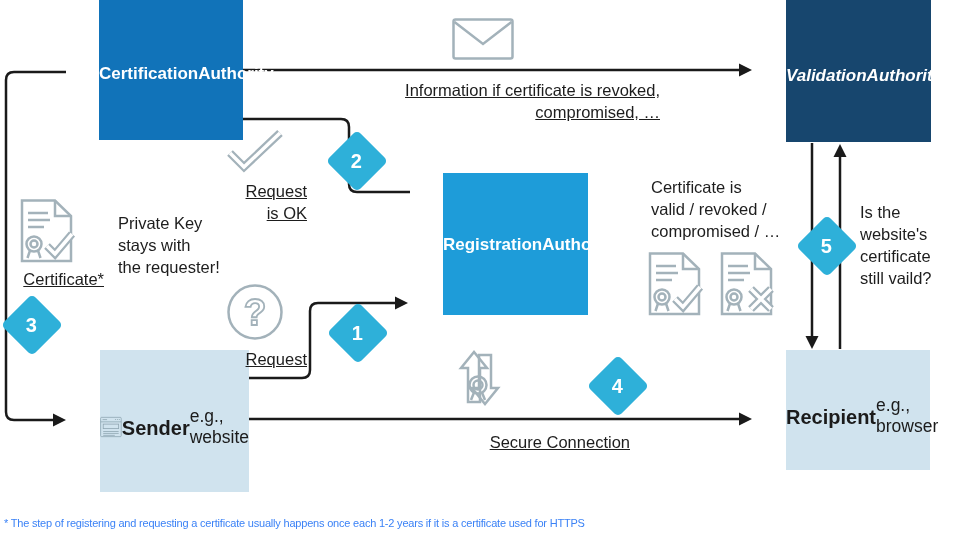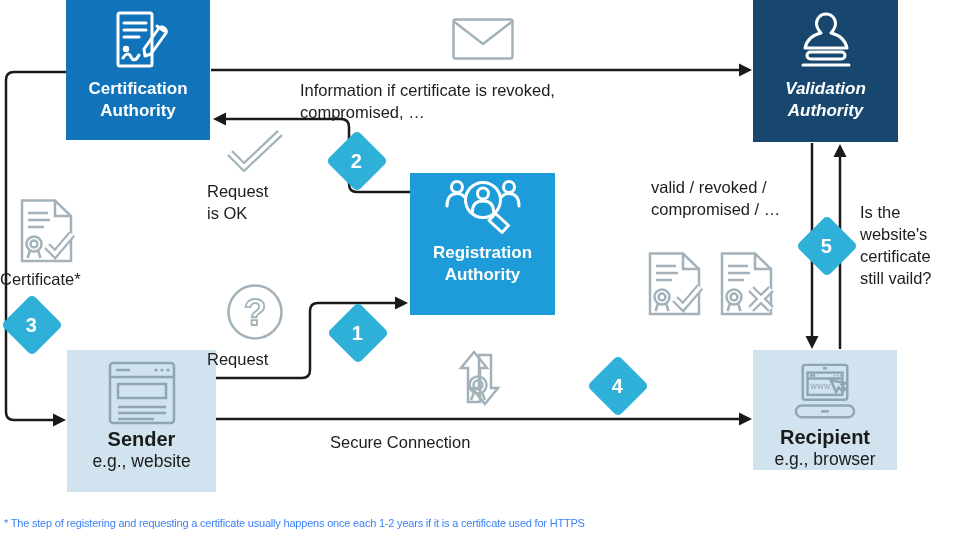--- a/index.html
+++ b/index.html
@@ -6,37 +6,37 @@
     --ca_blue:#1173b9; --ra_blue:#1e9cd9; --va_navy:#17466e;
     --diamond_cyan:#2eb0d9; --light_box:#d0e3ee; --icon_gray:#a3b2ba;
     --line_black:#1a1a1a; --text_black:#1d1d1d;
   }
   *{margin:0;padding:0;box-sizing:border-box;}
   html,body{background:#fff;}
   body{font-family:"Liberation Sans",sans-serif;color:var(--text_black);}
   #stage{position:relative;width:960px;height:540px;background:#fff;overflow:hidden;}
   .abs{position:absolute;}
   
-  .node{display:flex;flex-direction:column;align-items:center;text-align:right;}
+  .node{display:flex;align-items:center;text-align:left;margin-left:33px;}
   .node .nlabel{color:#fff;font-weight:bold;font-size:17px;line-height:22px;}
   .ca{left:66px;top:0;width:144px;height:140px;background:var(--ca_blue);padding-top:8px;}
   .va{left:753px;top:0;width:145px;height:142px;background:var(--va_navy);padding-top:10px;font-style:italic;}
   .ra{left:410px;top:173px;width:145px;height:142px;background:var(--ra_blue);padding-top:1px;}
   .endpoint{background:var(--light_box);padding-top:11px;}
   .sender{left:67px;top:350px;width:149px;height:142px;}
   .recipient{left:753px;top:350px;width:144px;height:120px;}
   .endpoint .etitle{font-size:20px;font-weight:bold;line-height:24px;color:#1b1b1b;margin-top:2px;}
   .endpoint .esub{font-size:17.5px;line-height:21px;color:#1b1b1b;}
   
   .diamond{width:44px;height:44px;background:var(--diamond_cyan);border-radius:5px;
            transform:rotate(45deg);display:flex;align-items:center;justify-content:center;}
   .diamond span{transform:rotate(-45deg);color:#fff;font-weight:bold;font-size:20px;}
   
   .ann{font-size:16.5px;line-height:22px;color:var(--text_black);}
-  .center{text-align:left;}
+  .center{text-align:right;text-decoration:underline;}
   .footnote{font-size:11px;letter-spacing:-0.2px;color:#3b82f6;white-space:nowrap;}
   
   .gicon path,.gicon rect,.gicon circle,.gicon line,.gicon polyline,.gicon polygon
     {stroke:var(--icon_gray);fill:none;stroke-width:2.5;}
   .gicon .fillg{fill:var(--icon_gray);stroke:none;}
   .gicon .thick{stroke-width:8;}
   .gicon .whiteover{stroke:#fff;stroke-width:3.5;}
   .wicon path,.wicon rect,.wicon circle,.wicon line,.wicon polyline,.wicon polygon
     {stroke:#fff;fill:none;stroke-width:3;stroke-linecap:round;stroke-linejoin:round;}
   .wicon .fillw{fill:#fff;stroke:none;}
@@ -219,26 +219,32 @@
   <div class="abs ann center" style="left:300px;top:79px;width:360px">
     <div>Information if certificate is revoked,</div>
     <div>compromised, …</div>
   </div>
 
   <div class="abs ann center" style="left:207px;top:180px;width:100px">
     <div>Request</div>
     <div>is OK</div>
   </div>
 
+  <div class="abs ann" style="left:118px;top:212px">
+    <div>Private Key</div>
+    <div>stays with</div>
+    <div>the requester!</div>
+  </div>
 
   <div class="abs ann center" style="left:0;top:268px;width:104px">Certificate*</div>
 
   <div class="abs ann center" style="left:207px;top:348px;width:100px">Request</div>
 
   <div class="abs ann" style="left:651px;top:176px">
+    <div>Certificate is</div>
     <div>valid / revoked /</div>
     <div>compromised / …</div>
   </div>
 
   <div class="abs ann" style="left:860px;top:201px">
     <div>Is the</div>
     <div>website's</div>
     <div>certificate</div>
     <div>still vaild?</div>
   </div>

